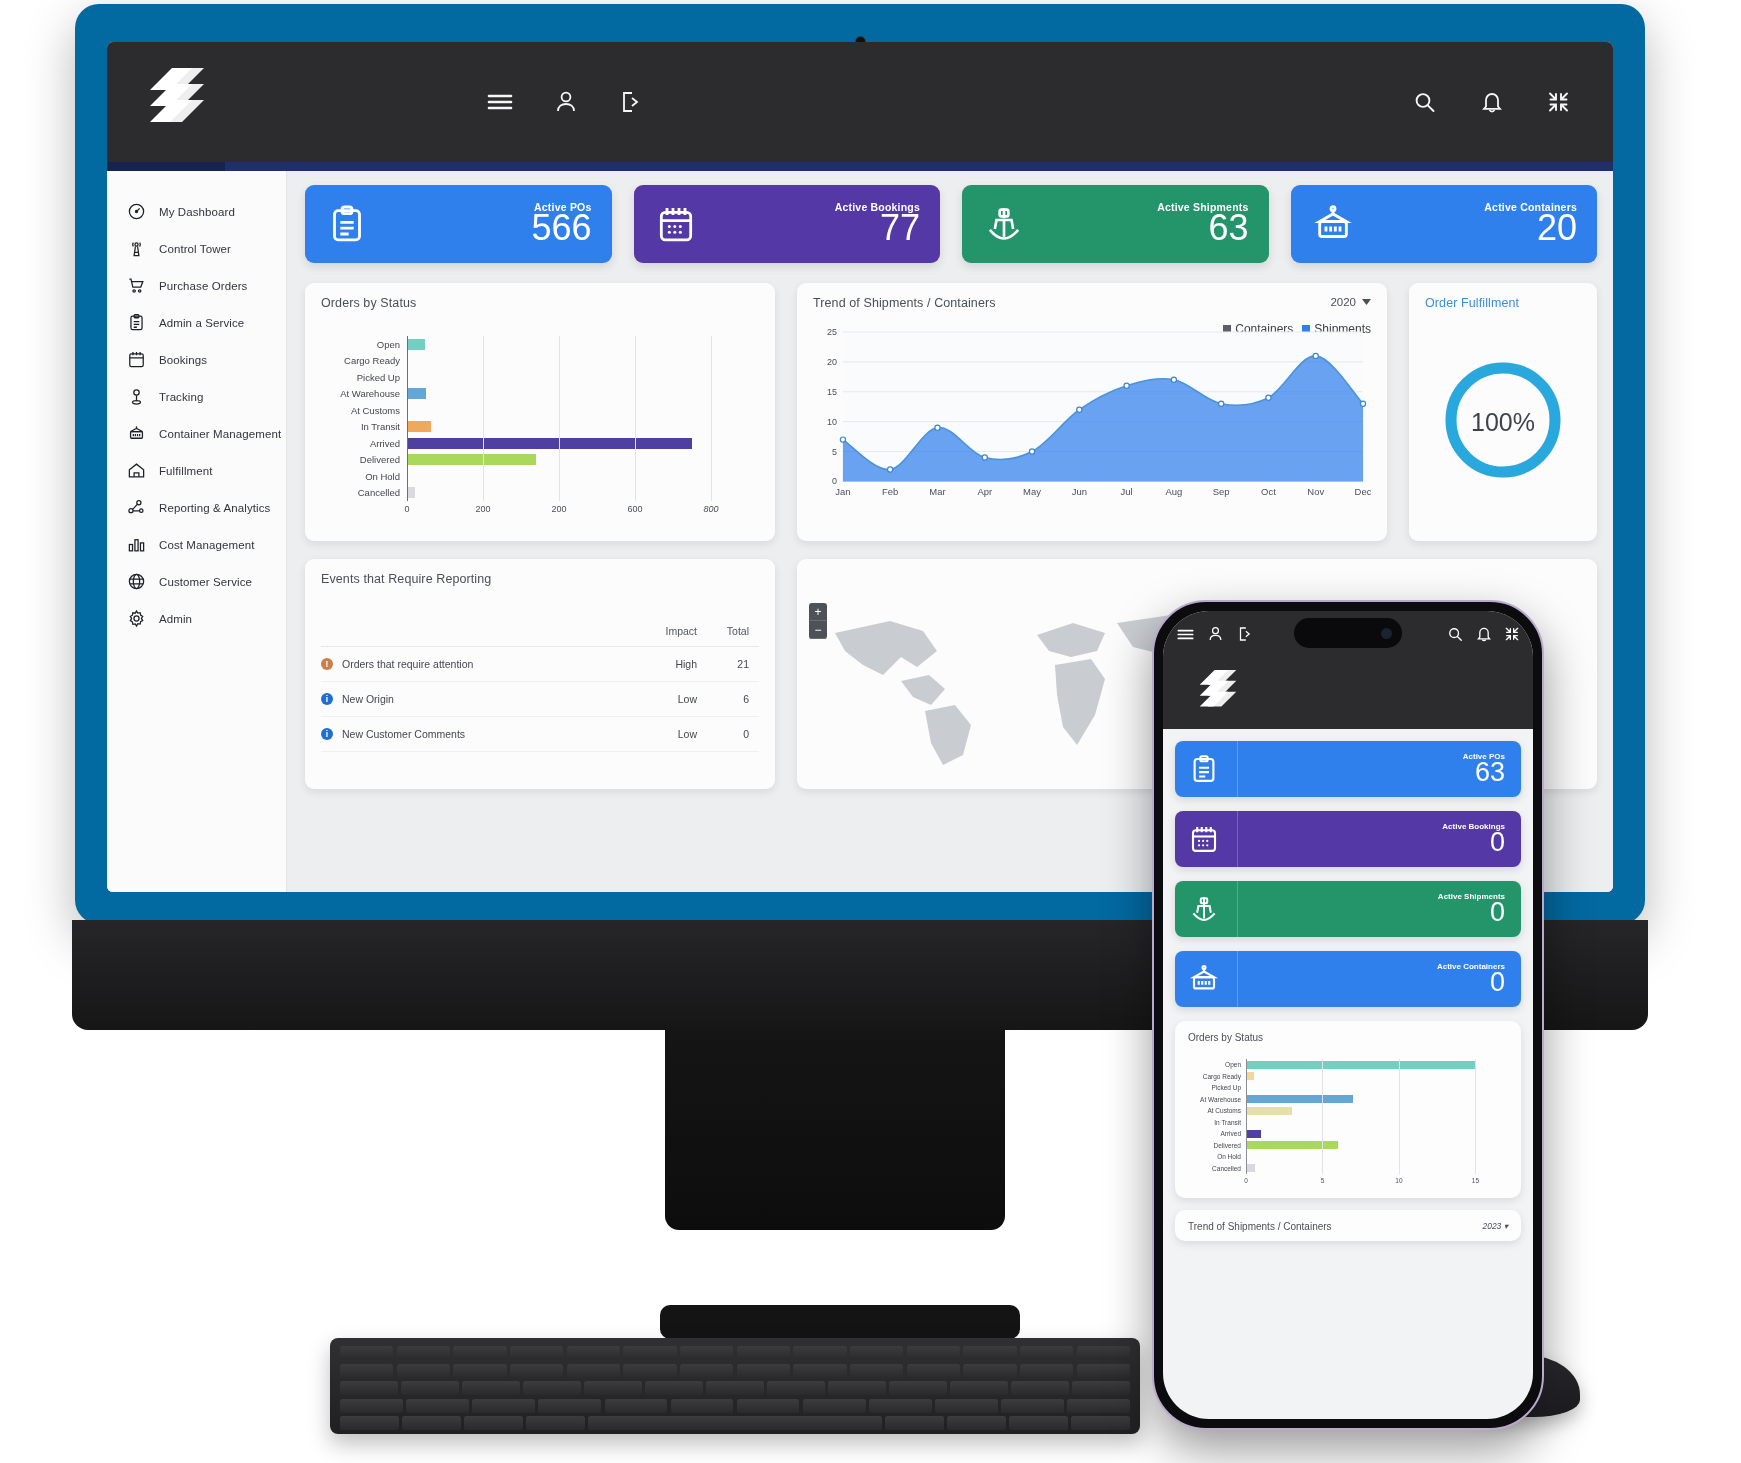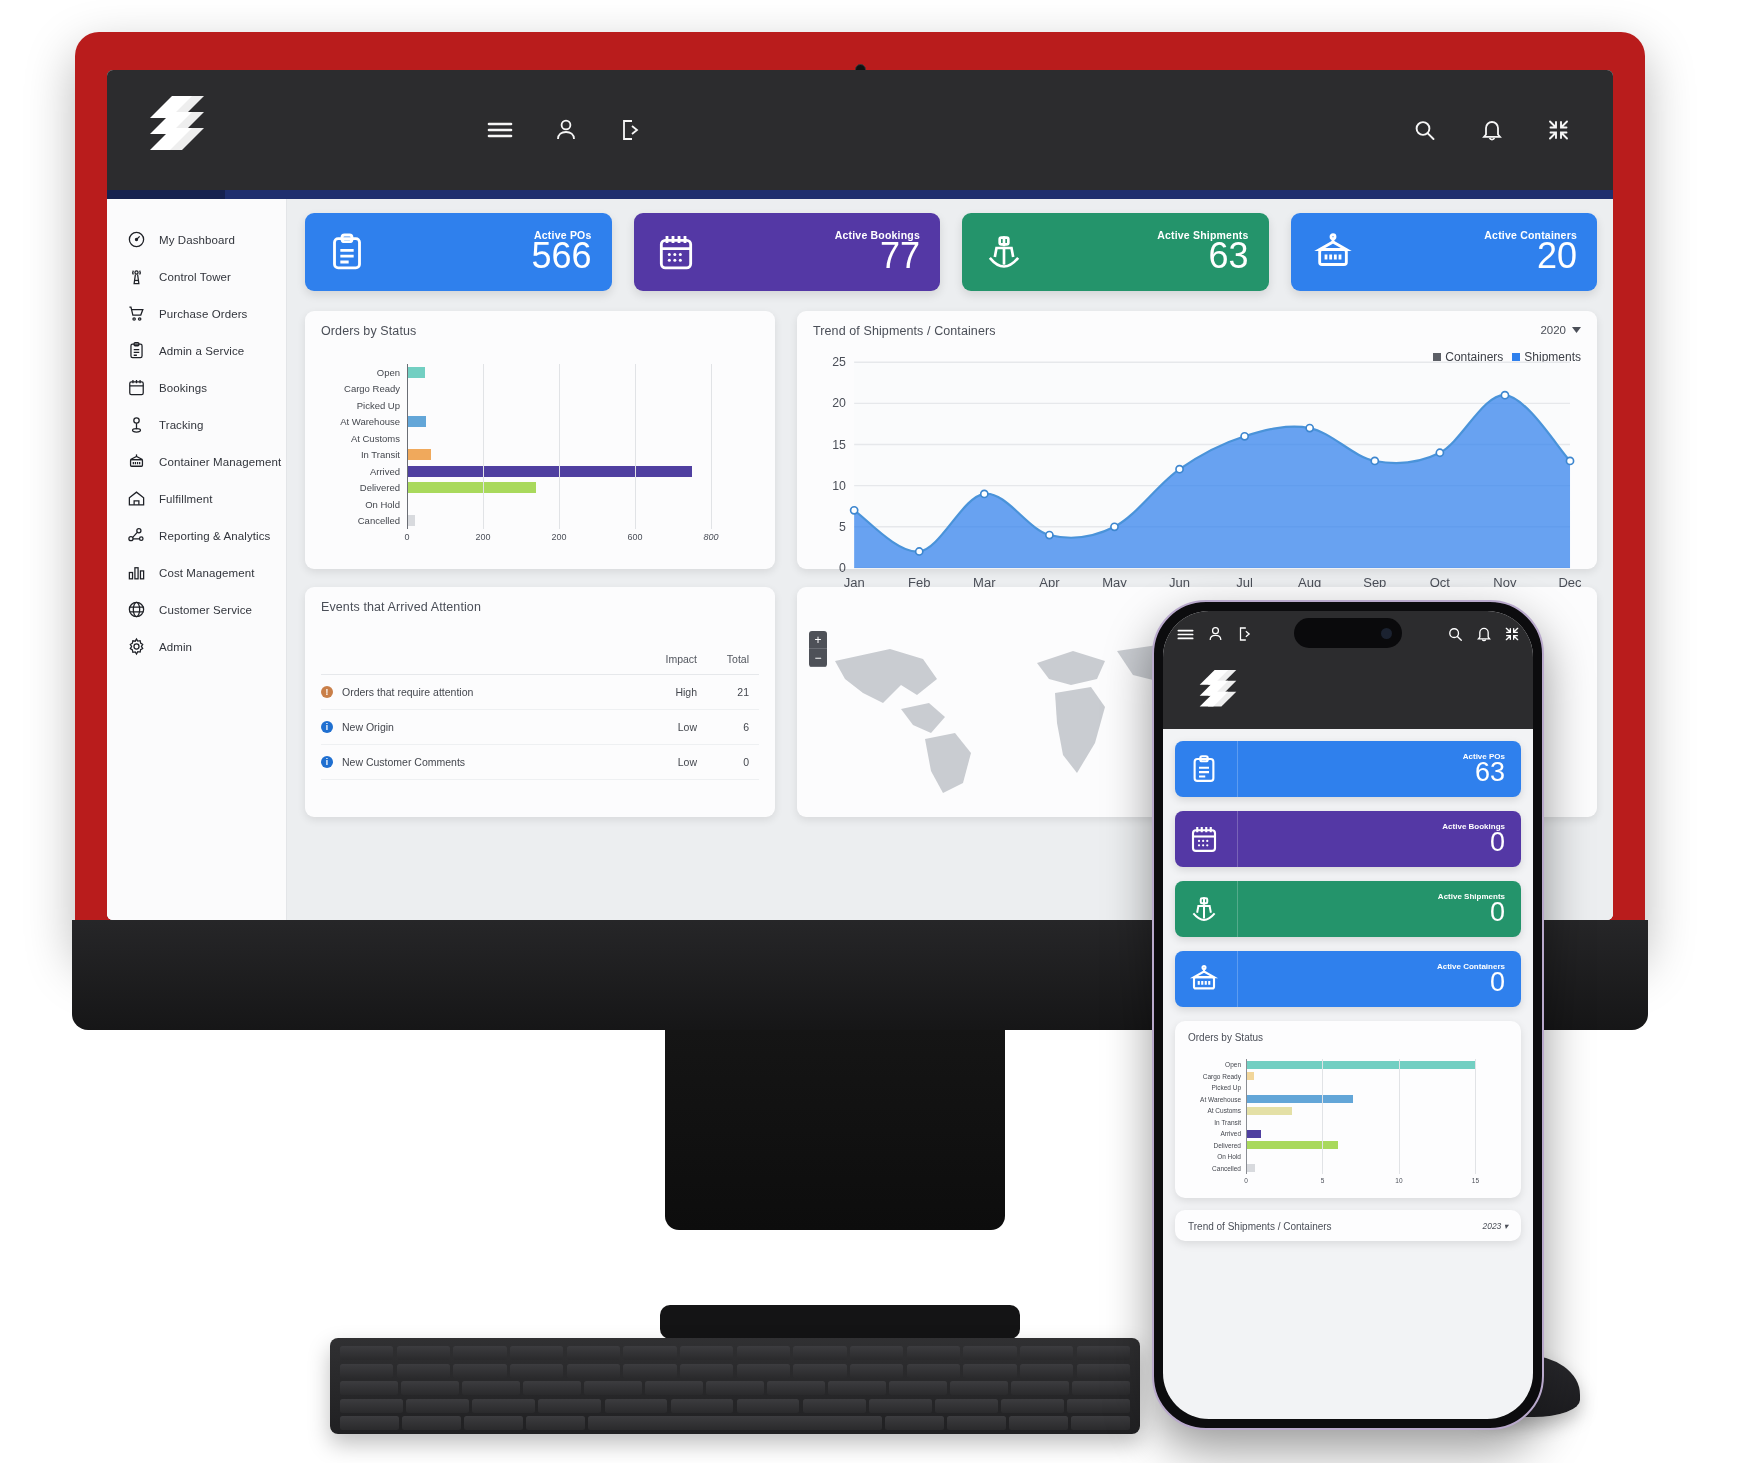--- a/index.html
+++ b/index.html
@@ -7,23 +7,23 @@
     width: 1741px; height: 1463px;
     background: #ffffff;
     font-family: "Liberation Sans", sans-serif;
     overflow: hidden;
     position: relative;
   }
 
   
   #monitor-frame {
     position: absolute;
-    left: 75px; top: 32px;
+    left: 75px; top: 4px;
     width: 1570px; height: 920px;
-    background: #b91c1c;
+    background: #0369a1;
     border-radius: 24px;
     box-shadow: 0 18px 50px rgba(0,0,0,0.28);
   }
   #monitor-bezel-inner {
     position: absolute;
     left: 32px; top: 38px;
     width: 1506px; height: 850px;
     background: #1d1d1f;
     border-radius: 6px;
     overflow: hidden;
@@ -753,26 +753,36 @@
                     <text x="267.27272727272725" y="170" text-anchor="middle" font-size="9.5" fill="#4b4f58" font-family="&quot;Liberation Sans&quot;, sans-serif">Jun</text>
                     <text x="314.7272727272727" y="170" text-anchor="middle" font-size="9.5" fill="#4b4f58" font-family="&quot;Liberation Sans&quot;, sans-serif">Jul</text>
                     <text x="362.1818181818182" y="170" text-anchor="middle" font-size="9.5" fill="#4b4f58" font-family="&quot;Liberation Sans&quot;, sans-serif">Aug</text>
                     <text x="409.6363636363636" y="170" text-anchor="middle" font-size="9.5" fill="#4b4f58" font-family="&quot;Liberation Sans&quot;, sans-serif">Sep</text>
                     <text x="457.0909090909091" y="170" text-anchor="middle" font-size="9.5" fill="#4b4f58" font-family="&quot;Liberation Sans&quot;, sans-serif">Oct</text>
                     <text x="504.5454545454545" y="170" text-anchor="middle" font-size="9.5" fill="#4b4f58" font-family="&quot;Liberation Sans&quot;, sans-serif">Nov</text>
                     <text x="552" y="170" text-anchor="middle" font-size="9.5" fill="#4b4f58" font-family="&quot;Liberation Sans&quot;, sans-serif">Dec</text>
                   </svg></div>
             </section>
 
+            <section class="panel" id="panel-fulfillment">
+              <div class="panel-title link">Order Fulfillment</div>
+              <div id="donut-wrap">
+                <svg width="128" height="128" viewBox="0 0 128 128">
+                  <circle cx="64" cy="64" r="52" fill="none" stroke="#e9ebee" stroke-width="11"></circle>
+                  <circle cx="64" cy="64" r="52" fill="none" stroke="#29a8dd" stroke-width="11" stroke-dasharray="326.7 326.7" stroke-dashoffset="0" transform="rotate(-90 64 64)"></circle>
+                </svg>
+                <div id="donut-pct">100%</div>
+              </div>
+            </section>
           </div>
 
           <div id="panel-row-2">
 
             <section class="panel" id="panel-events">
-              <div class="panel-title">Events that Arrived Attention</div>
+              <div class="panel-title">Events that Require Reporting</div>
               <table id="events-table">
                 <thead>
                   <tr>
                     <th class="c-name"></th>
                     <th class="th-impact">Impact</th>
                     <th class="th-total">Total</th>
                   </tr>
                 </thead>
                 <tbody id="events-tbody">
                     <tr>

